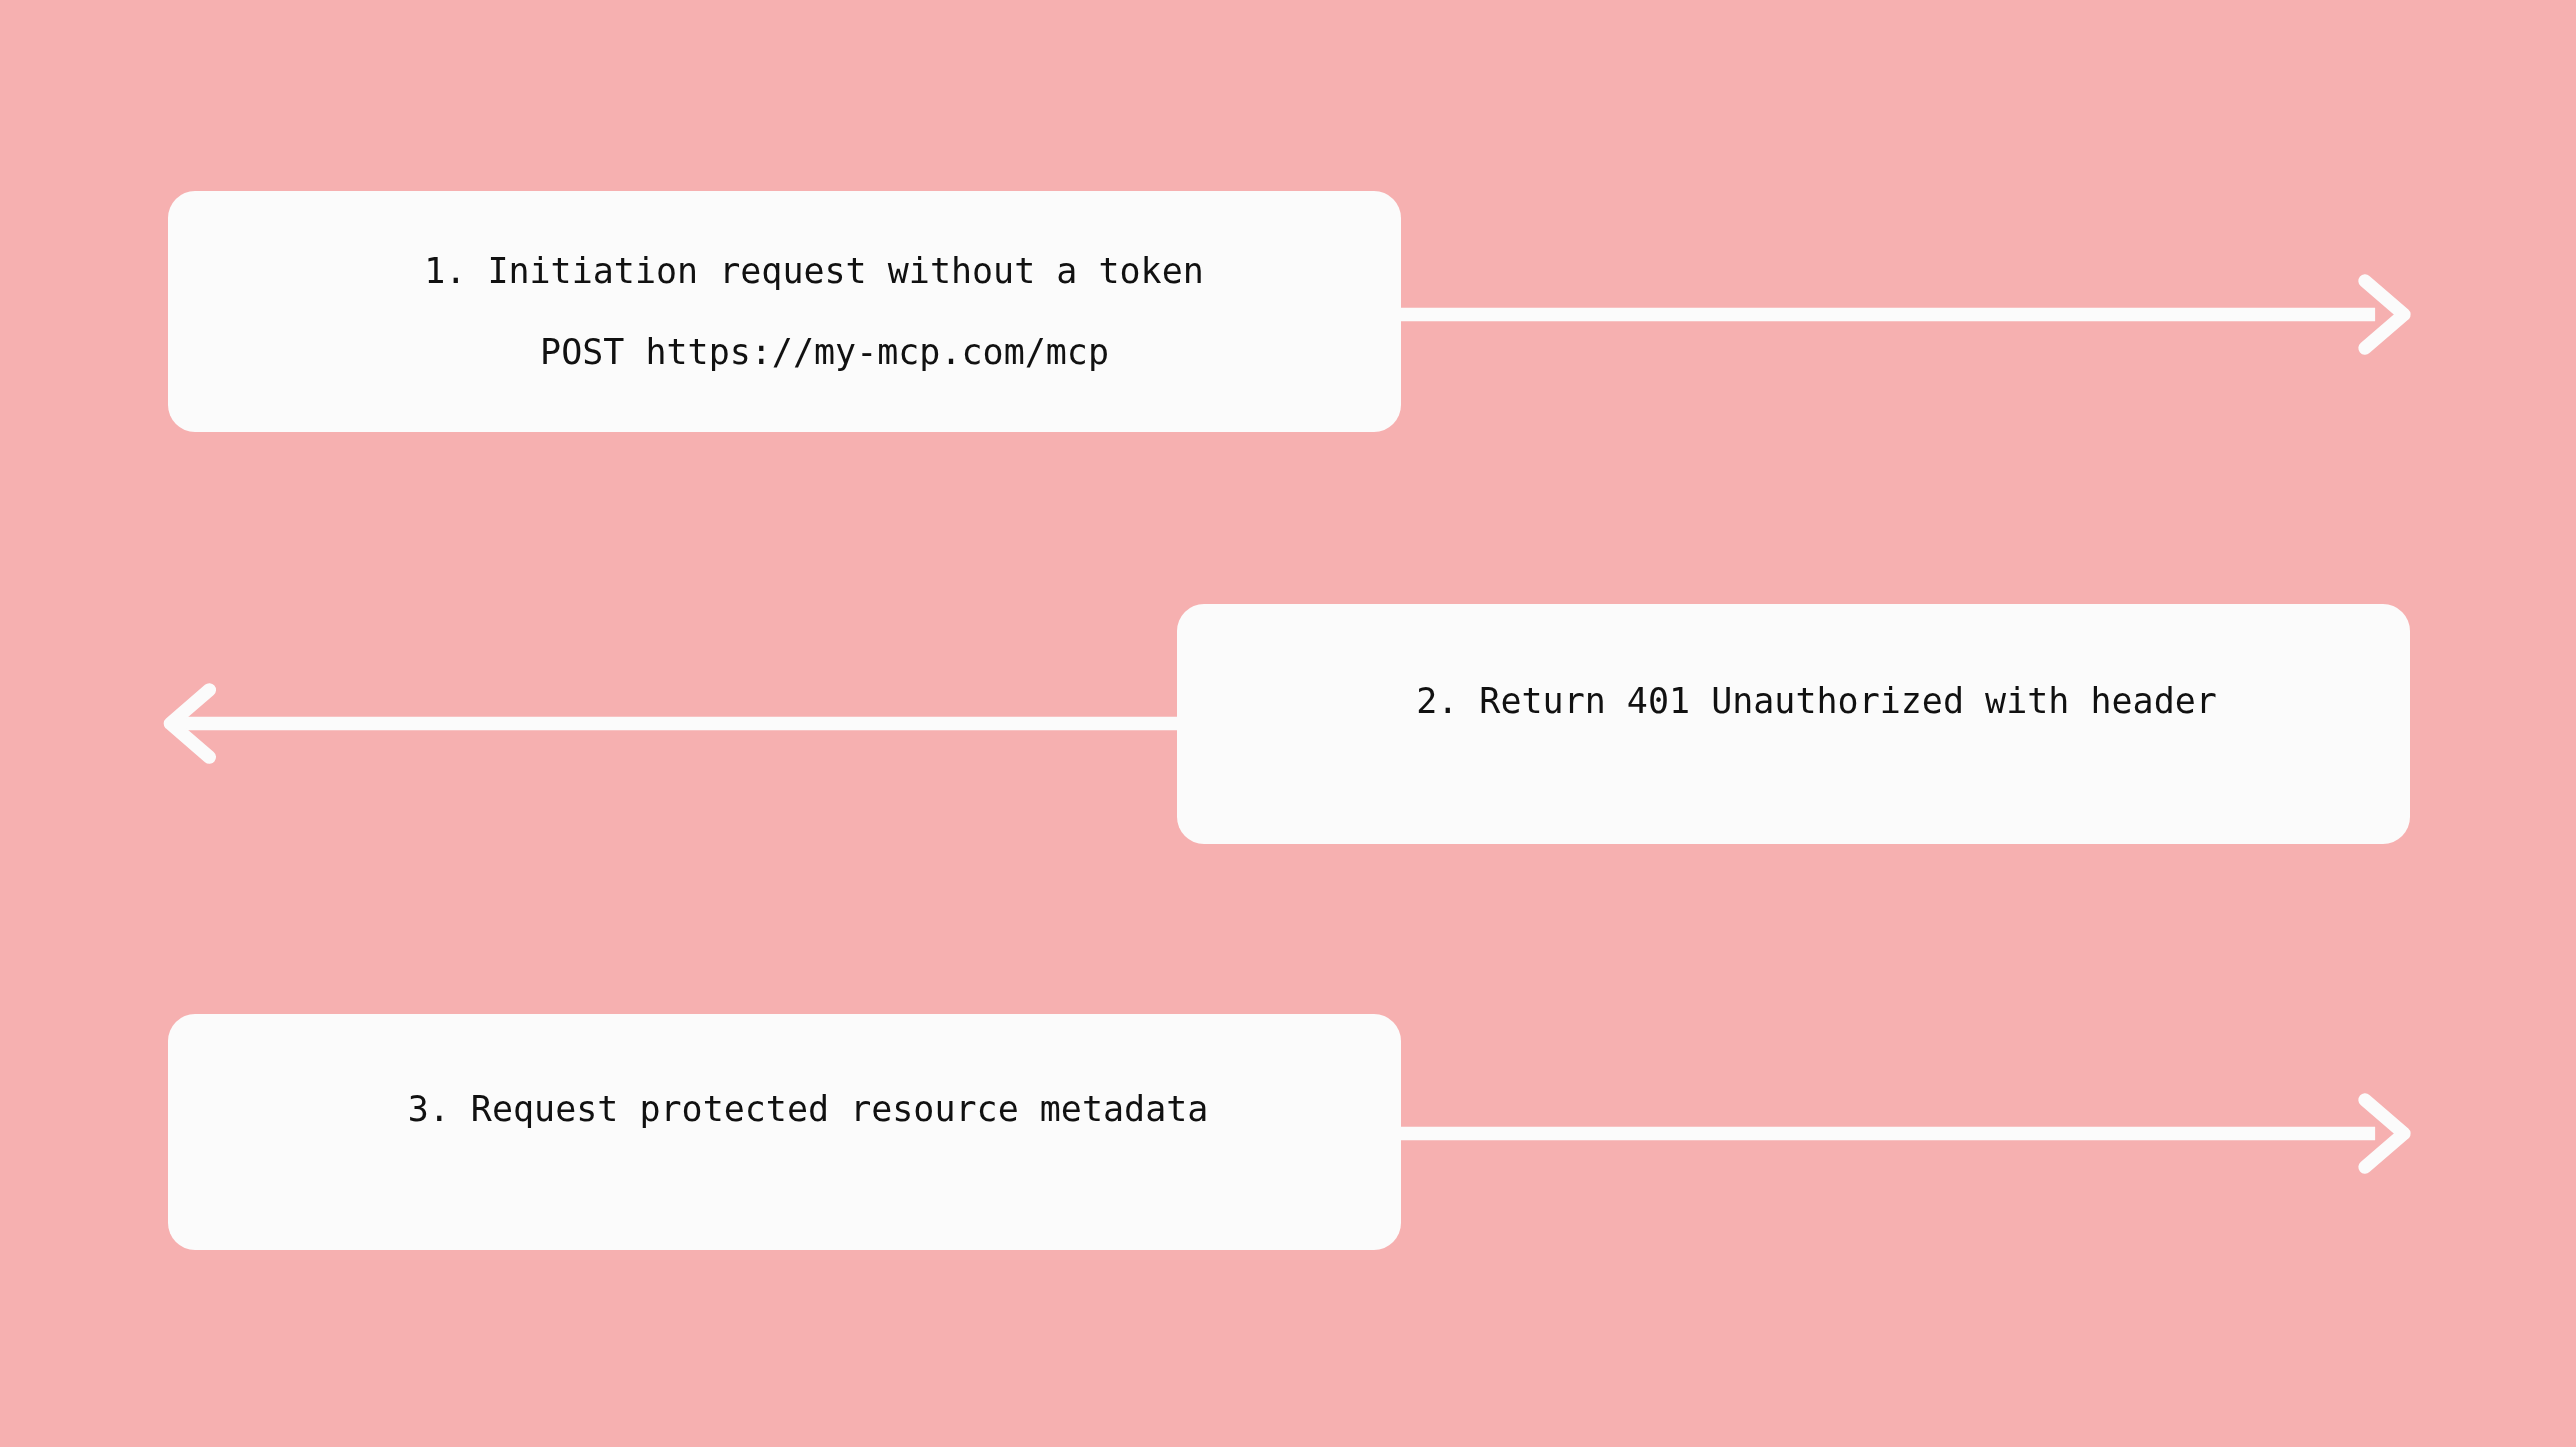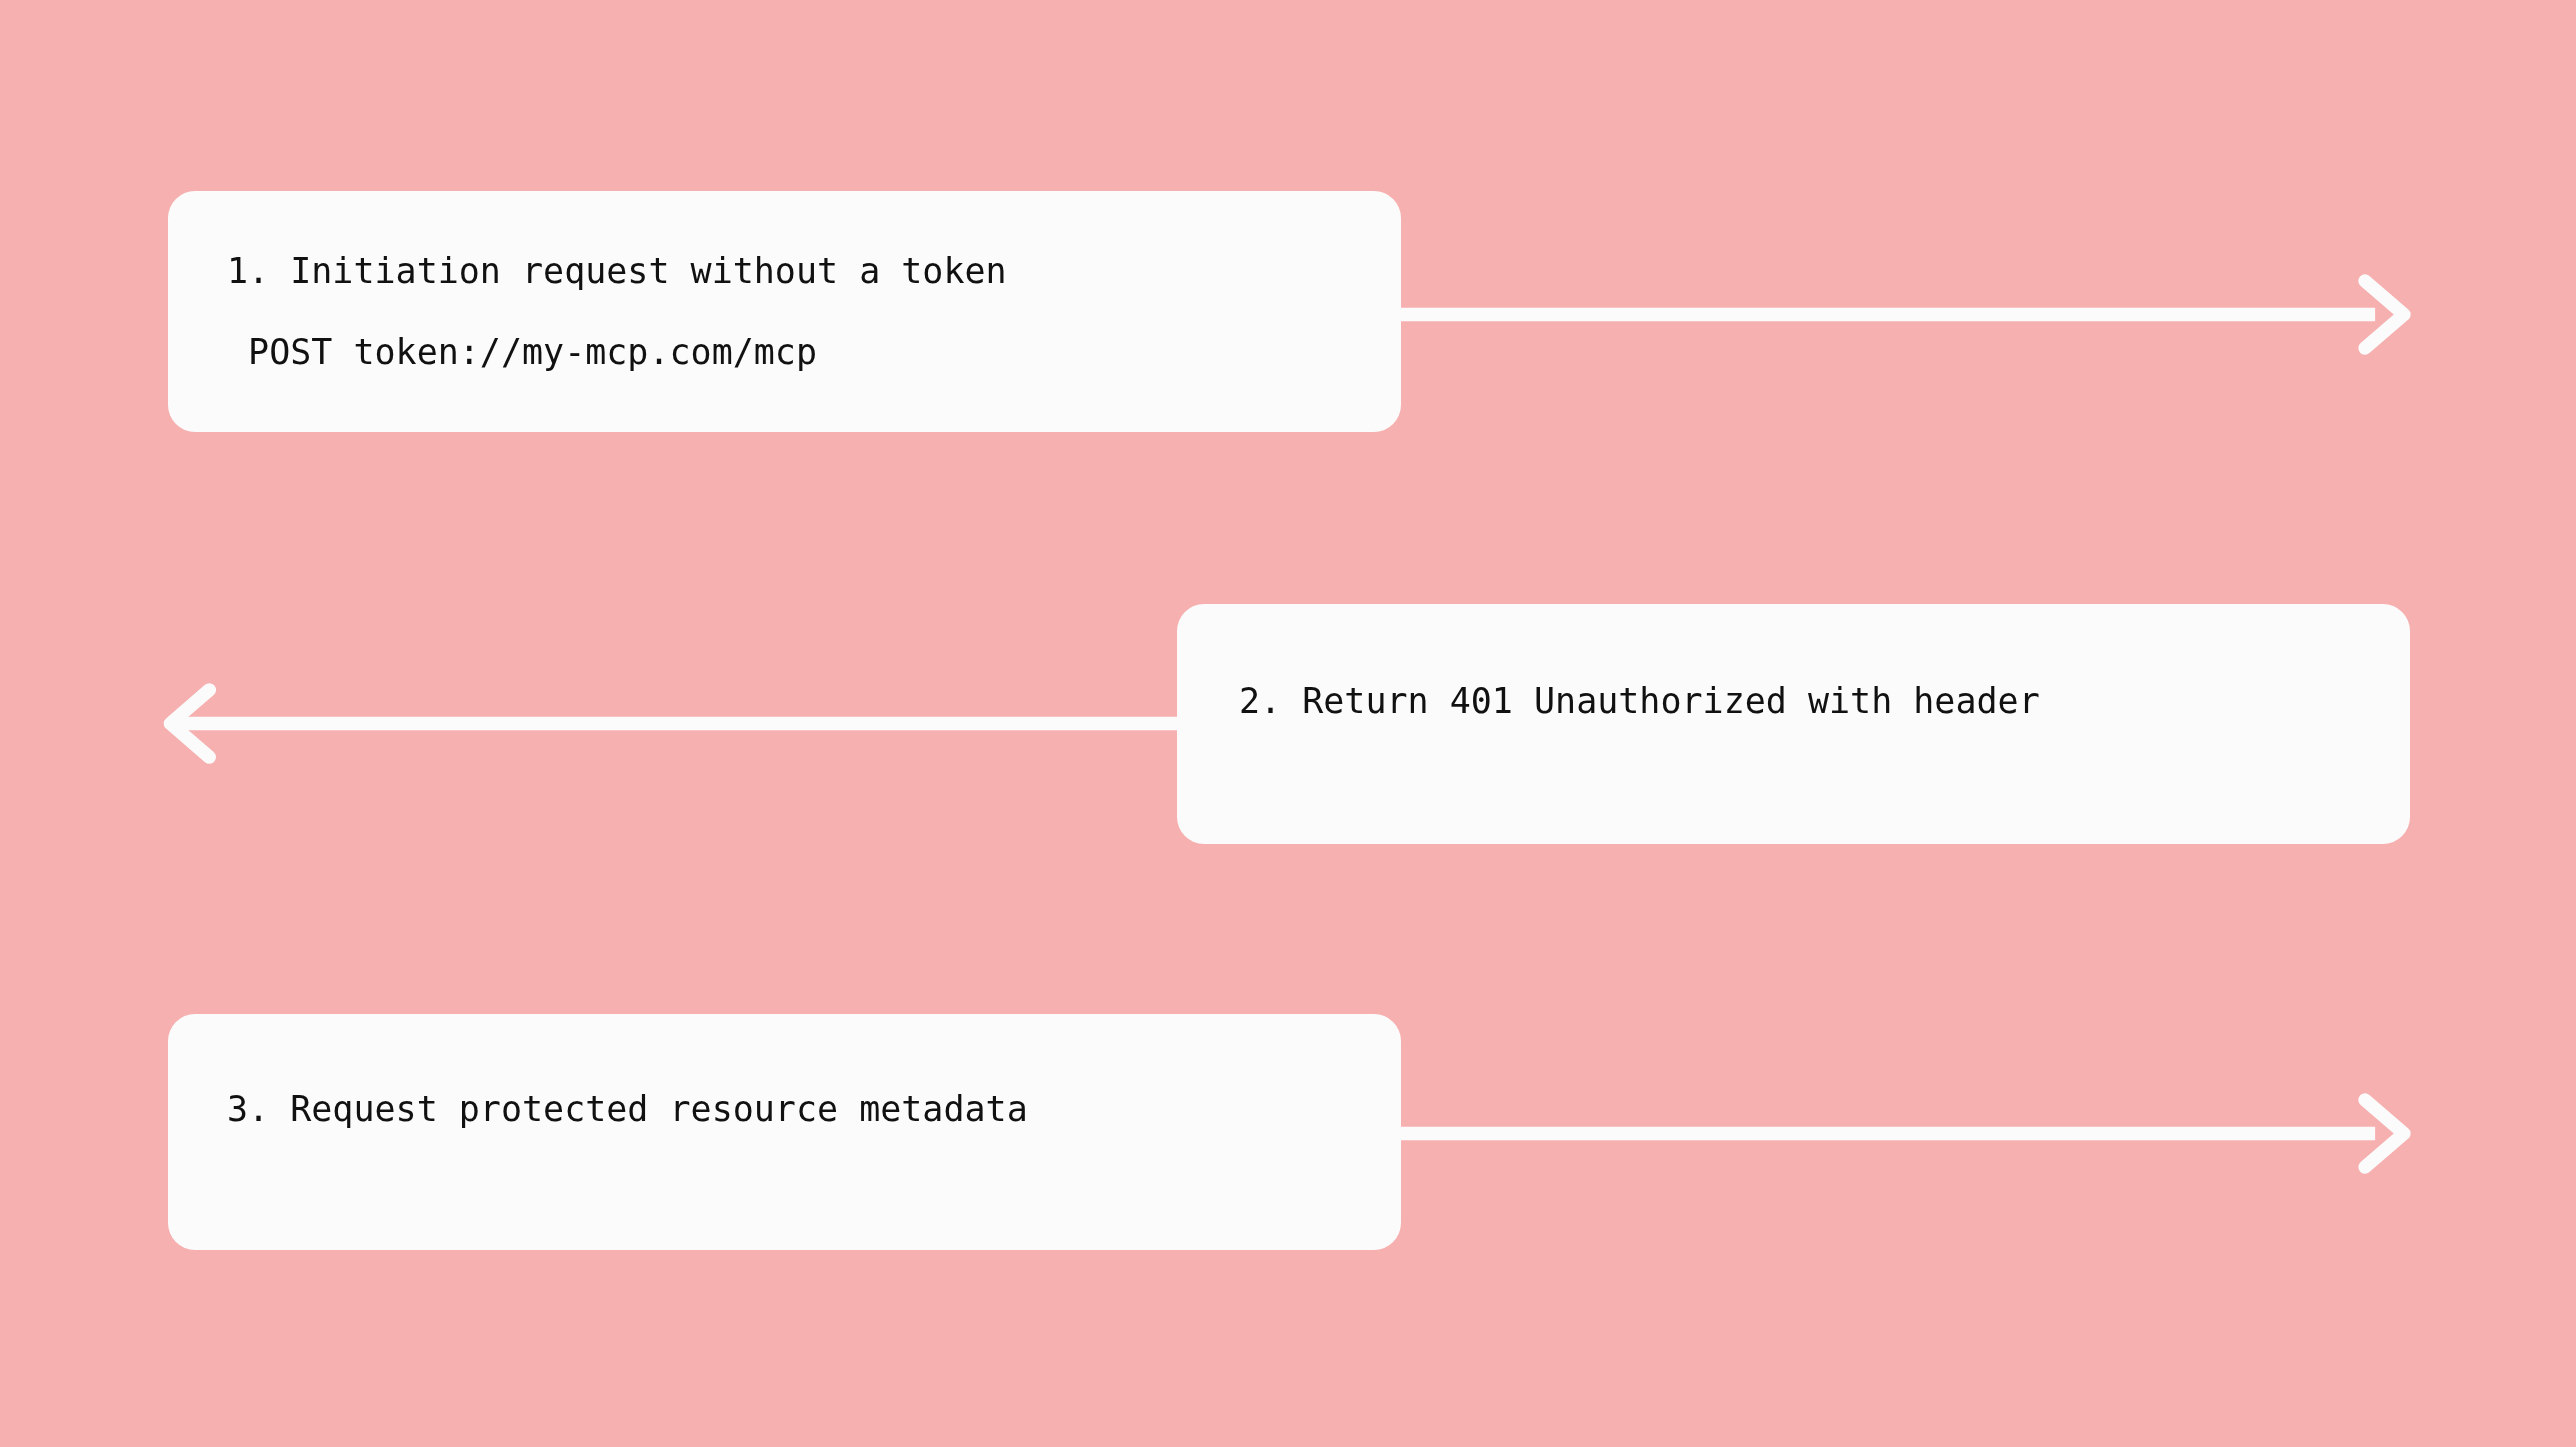--- a/index.html
+++ b/index.html
@@ -15,20 +15,21 @@
     overflow: hidden;
     position: relative;
   }
 
   #diagram-canvas {
     position: absolute;
     left: 0;
     top: 0;
     width: 2576px;
     height: 1448px;
+    text-align: center;
   }
 
   
   .step-card {
     position: absolute;
     background: #FBFBFB;
     border-radius: 27px;
     box-sizing: border-box;
     display: flex;
     flex-direction: column;
@@ -116,21 +117,21 @@
     stroke-linecap: butt;
   }
 </style>
 </head>
 <body>
 
 <div id="diagram-canvas">
 
   <div class="step-card card-row-1">
     <div class="card-line title-line">1. Initiation request without a token</div>
-    <div class="card-line detail-line"> POST token://my-mcp.com/mcp</div>
+    <div class="card-line detail-line"> POST https://my-mcp.com/mcp</div>
   </div>
 
   <div class="arrow arrow-row-1">
     <svg width="1013" height="81" viewBox="0 0 1510 120" xmlns="http://www.w3.org/2000/svg">
       <line class="arrow-shaft" x1="0" y1="60" x2="1455" y2="60"></line>
       <polyline class="arrow-stroke" points="1440,10 1498,60 1440,110"></polyline>
     </svg>
   </div>
 
   <div class="step-card card-row-2">

